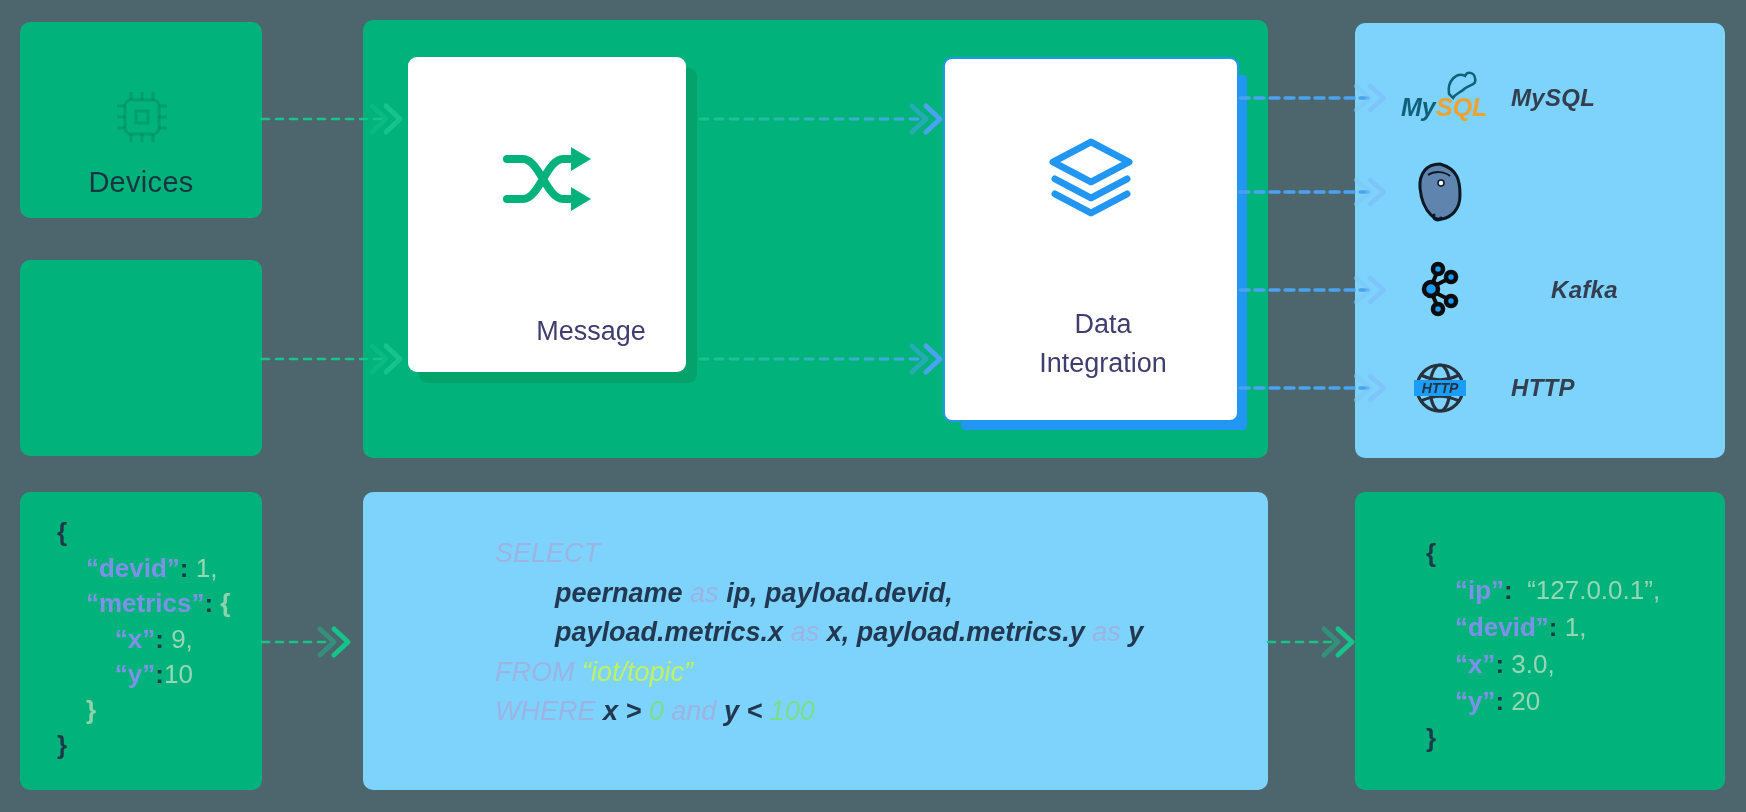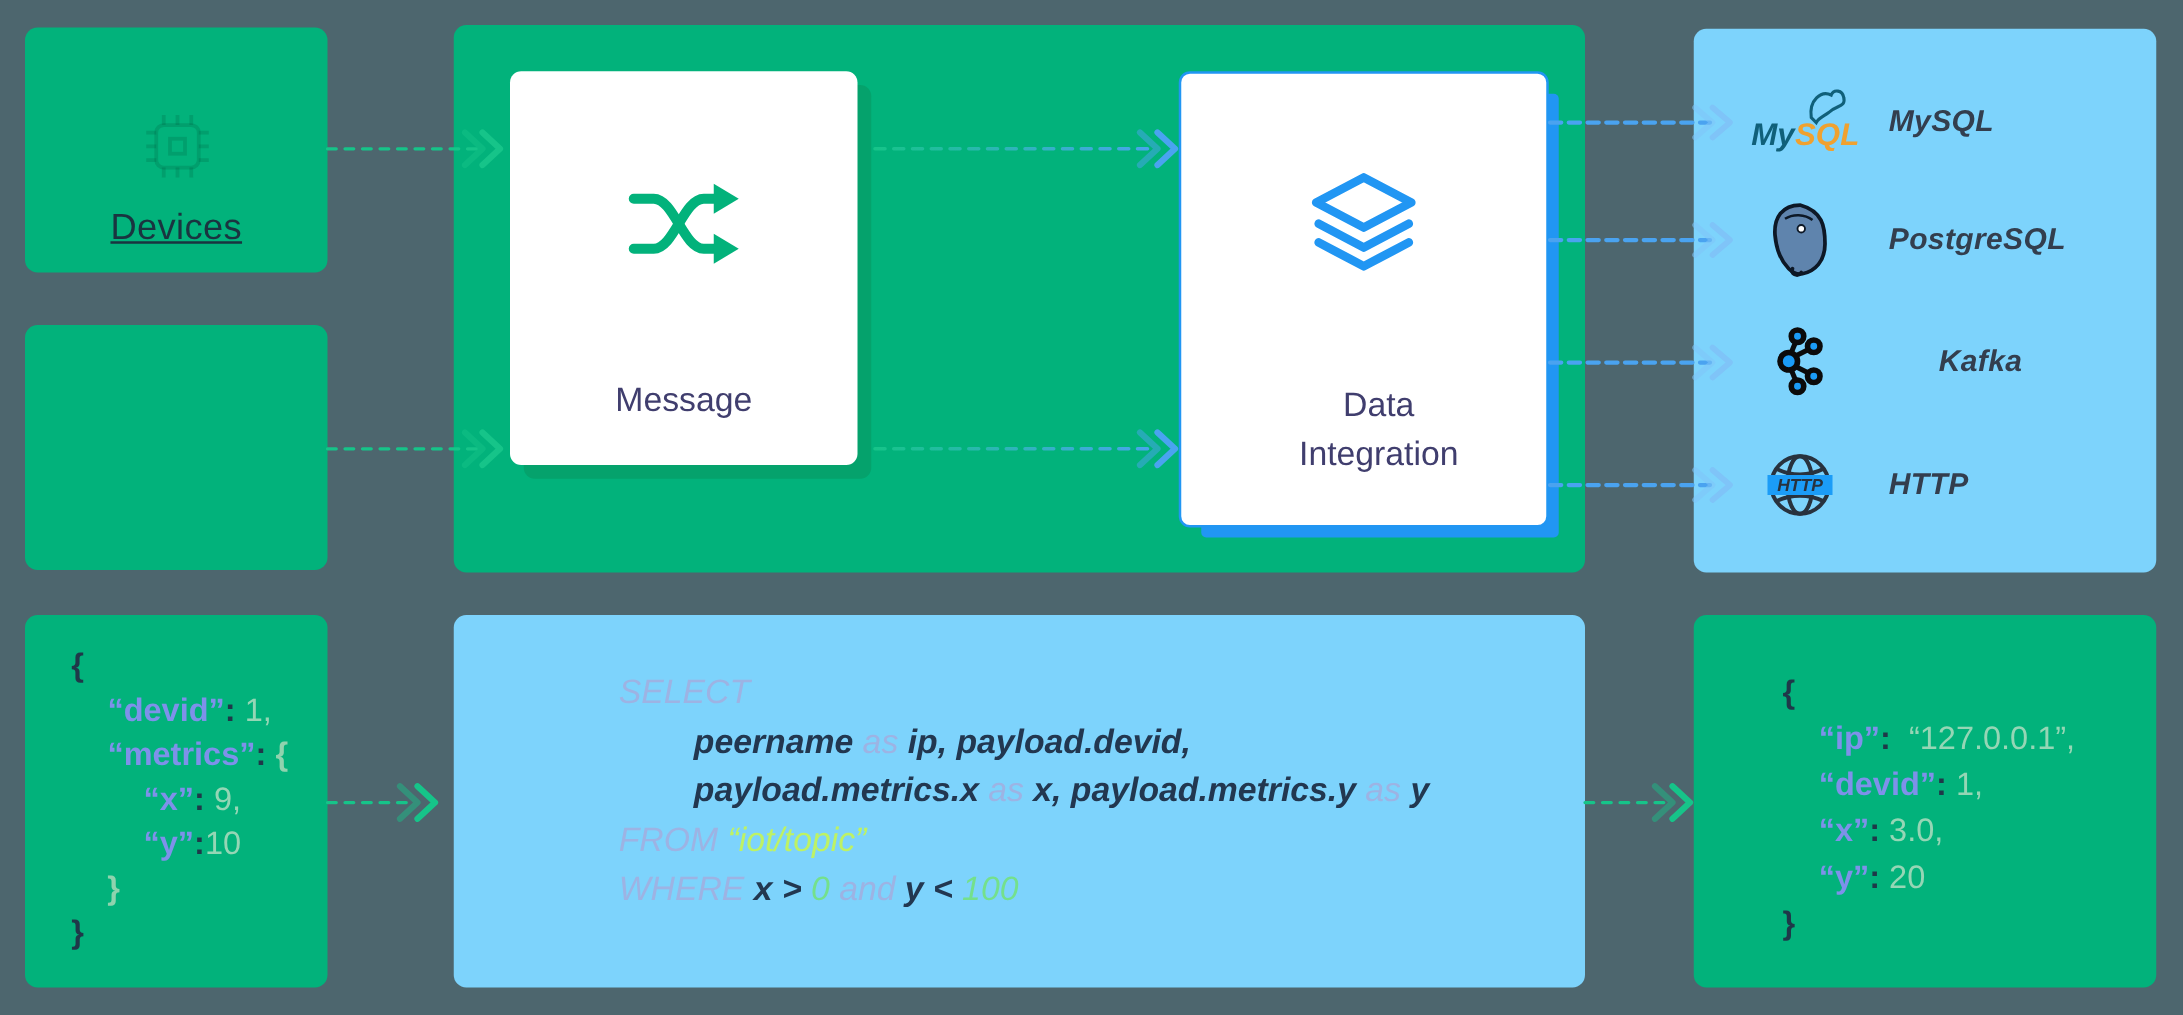--- a/index.html
+++ b/index.html
@@ -51,21 +51,21 @@
           <line x1="33" y1="48" x2="33" y2="56"></line>
           <line x1="44" y1="48" x2="44" y2="56"></line>
         <line x1="16" y1="20" x2="8" y2="20"></line>
           <line x1="16" y1="31" x2="8" y2="31"></line>
           <line x1="16" y1="42" x2="8" y2="42"></line>
         <line x1="50" y1="20" x2="58" y2="20"></line>
           <line x1="50" y1="31" x2="58" y2="31"></line>
           <line x1="50" y1="42" x2="58" y2="42"></line>
       </g>
     </svg>
-    <div class="node-label" style="top:144px;text-decoration:underline;">Devices</div>
+    <div class="node-label" style="top:144px;">Devices</div>
   </div>
 
   <div class="box green" style="left:20px;top:260px;width:242px;height:196px;">
     <svg class="faint-icon" style="top:300px;" width="64" height="64" viewBox="0 0 64 64">
       <g stroke="rgba(0,70,50,0.15)" stroke-width="3" fill="none">
         <rect x="18" y="8" width="28" height="46" rx="6"></rect>
         <line x1="26" y1="14" x2="38" y2="14"></line>
         <circle cx="32" cy="47" r="2.5"></circle>
       </g>
     </svg>
@@ -76,21 +76,21 @@
 
   <div class="card card-mr" style="left:408px;top:57px;width:278px;height:315px;">
     <svg class="card-icon" style="top:85px;" width="92" height="74" viewBox="0 0 92 74">
       <g stroke="#02b27b" stroke-width="8" fill="none" stroke-linecap="round" stroke-linejoin="round">
         <path d="M6,17 H22 C38,17 46,57 62,57 H72"></path>
         <path d="M6,57 H22 C38,57 46,17 62,17 H72"></path>
       </g>
       <polygon points="70,5 90,17 70,29" fill="#02b27b"></polygon>
       <polygon points="70,45 90,57 70,69" fill="#02b27b"></polygon>
     </svg>
-    <div class="card-label" style="top:244px;">
+    <div class="card-label" style="top:255px;padding-left:44px;">
       <div>Message</div>
     </div>
   </div>
 
   <div class="card card-di" style="left:943px;top:57px;width:280px;height:361px;padding-left:12px;">
     <svg class="card-icon" style="top:78px;" width="88" height="84" viewBox="0 0 88 84">
       <g stroke="#2196f3" stroke-width="7" fill="none" stroke-linejoin="round" stroke-linecap="round">
         <polygon points="44,5 82,25 44,45 6,25"></polygon>
         <polyline points="8,42 44,61 80,42"></polyline>
         <polyline points="8,57 44,76 80,57"></polyline>
@@ -117,21 +117,20 @@
 
     <div class="sink-row" style="top:137px;">
       <div class="sink-icon">
         <svg width="52" height="62" viewBox="0 0 52 62">
           <path d="M26,3 C12,3 5,13 6,27 C7,38 11,48 17,54 C20,57 24,59 28,58 C38,56 46,48 46,34 C46,20 44,8 26,3 Z" fill="#5f84ad" stroke="#0d1826" stroke-width="3" stroke-linejoin="round"></path>
           <path d="M20,54 C18,58 24,61 27,57" fill="none" stroke="#0d1826" stroke-width="3" stroke-linecap="round"></path>
           <path d="M14,14 C20,10 30,10 36,15" fill="none" stroke="#0d1826" stroke-width="2"></path>
           <circle cx="27" cy="22" r="3" fill="#ffffff" stroke="#0d1826" stroke-width="1.5"></circle>
         </svg>
       </div>
-      <div class="sink-label">PostgreSQL</div>
     </div>
 
     <div class="sink-row" style="top:235px;gap:40px;">
       <div class="sink-icon">
         <svg width="46" height="58" viewBox="0 0 46 58">
           <g stroke="#0b0b0b" stroke-width="4" fill="none">
             <line x1="21" y1="9" x2="14" y2="26"></line>
             <line x1="21" y1="47" x2="14" y2="30"></line>
             <line x1="33" y1="17" x2="17" y2="25"></line>
             <line x1="33" y1="39" x2="17" y2="31"></line>

